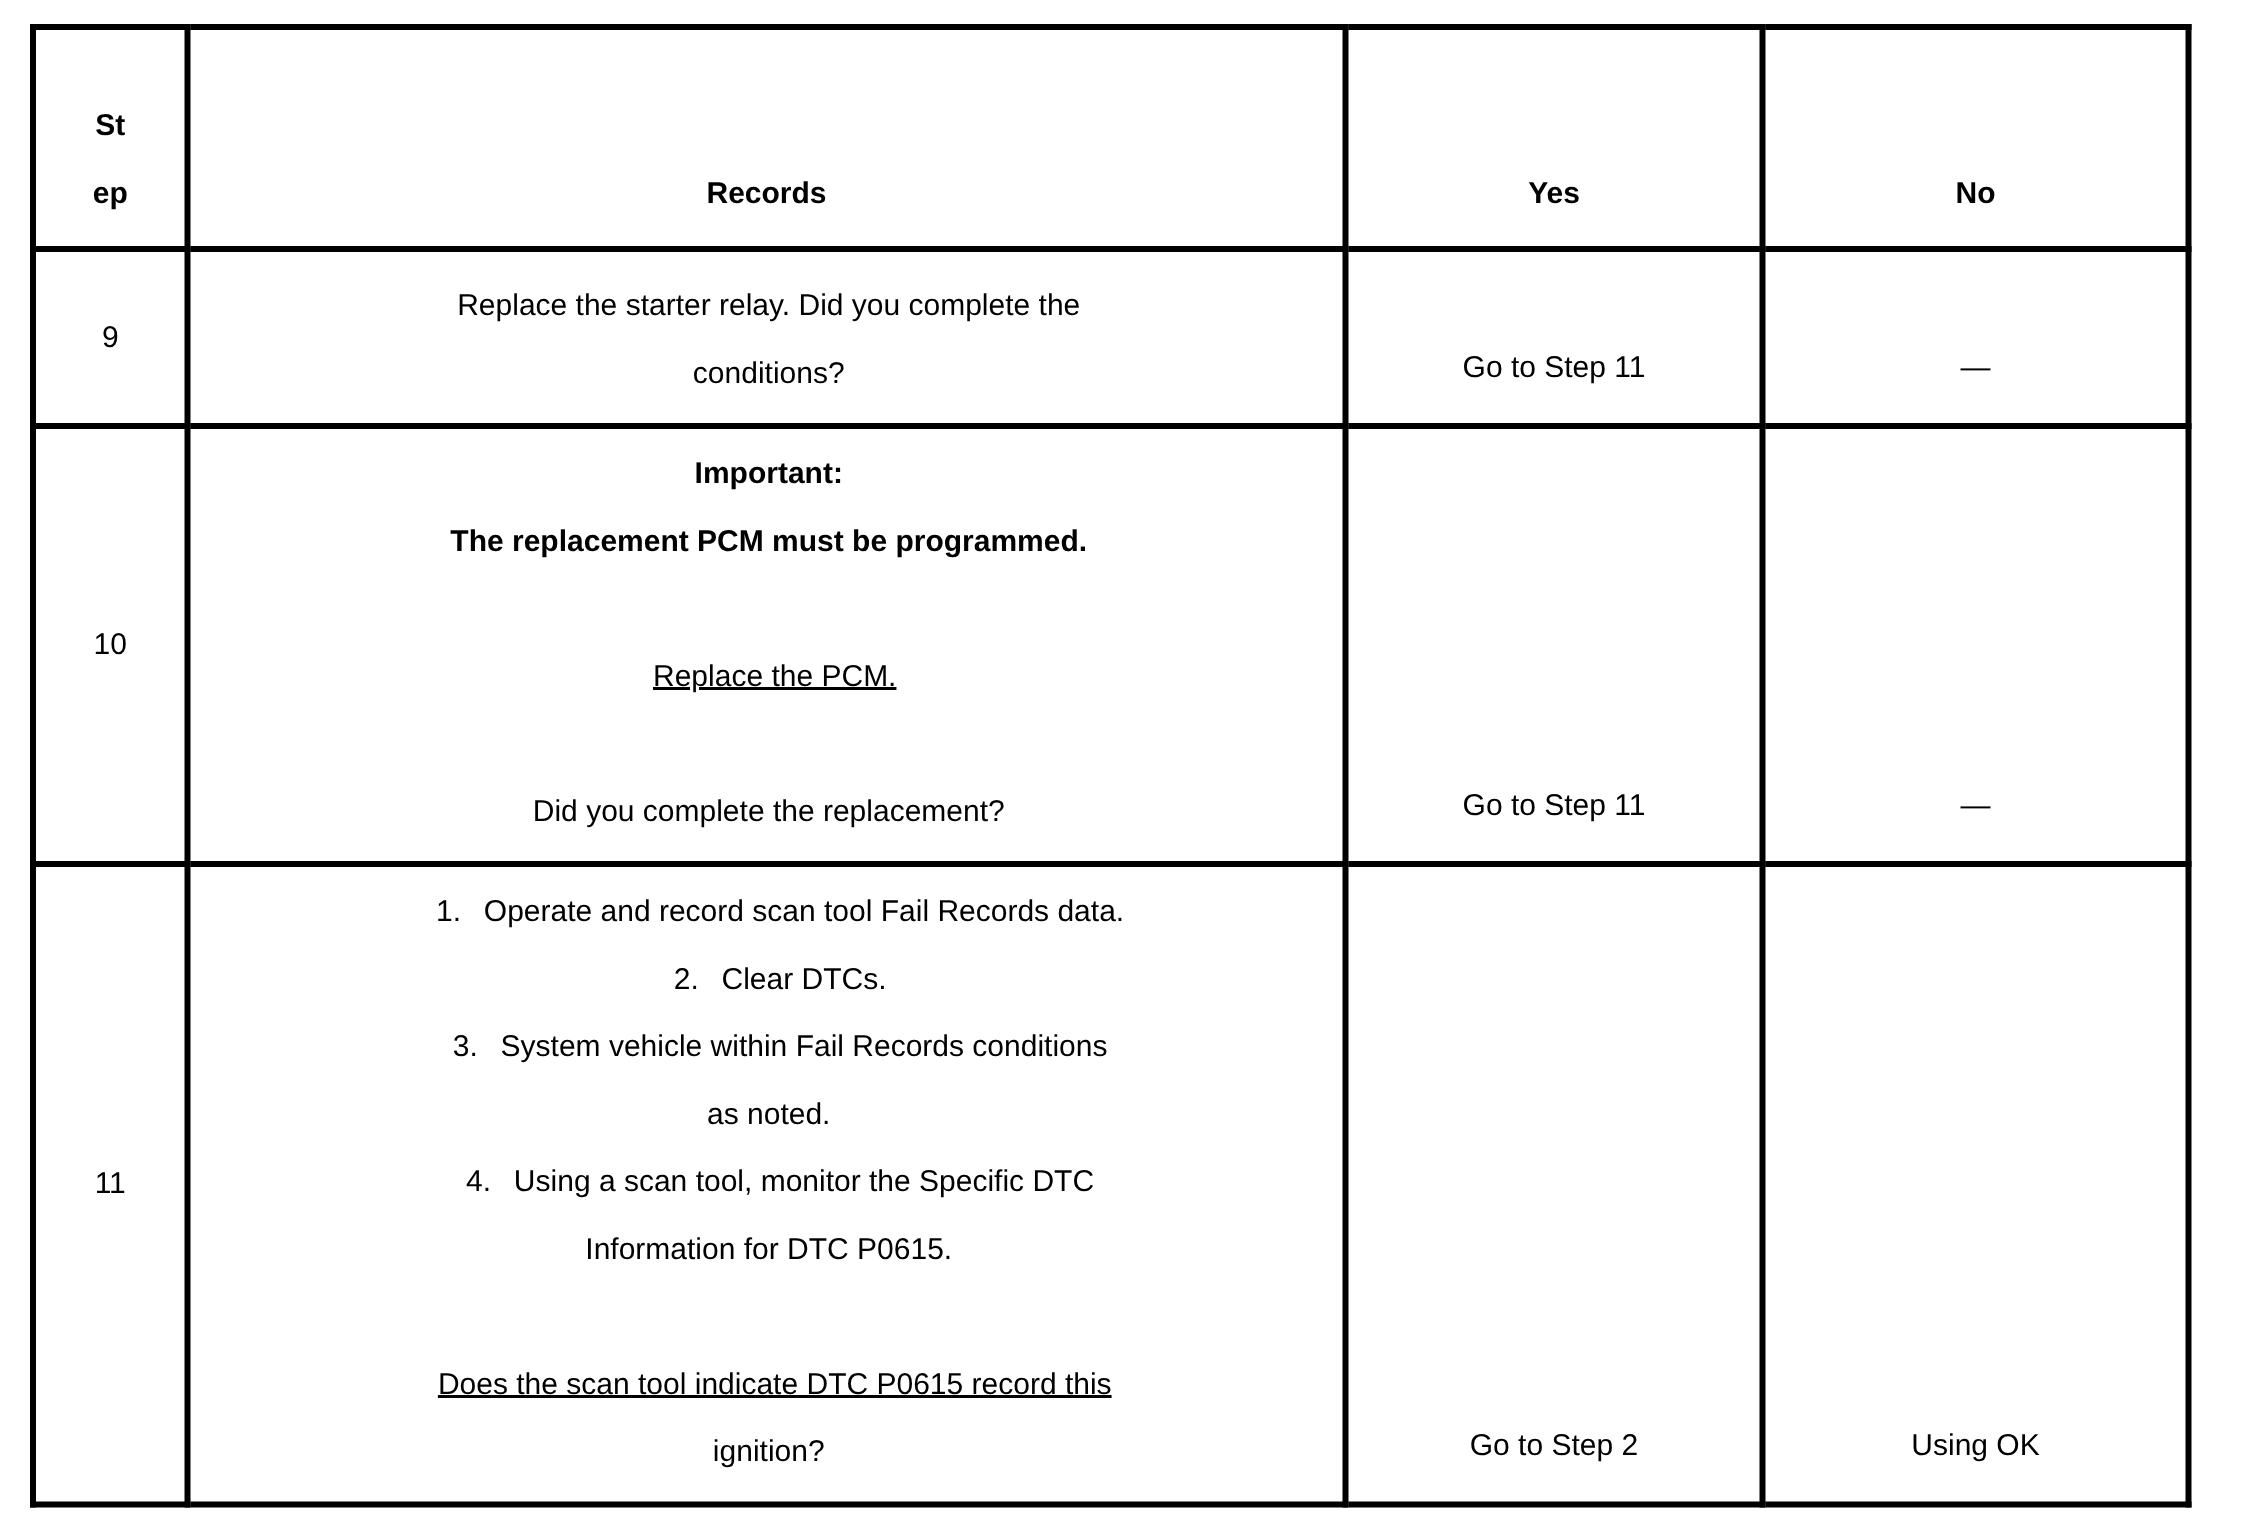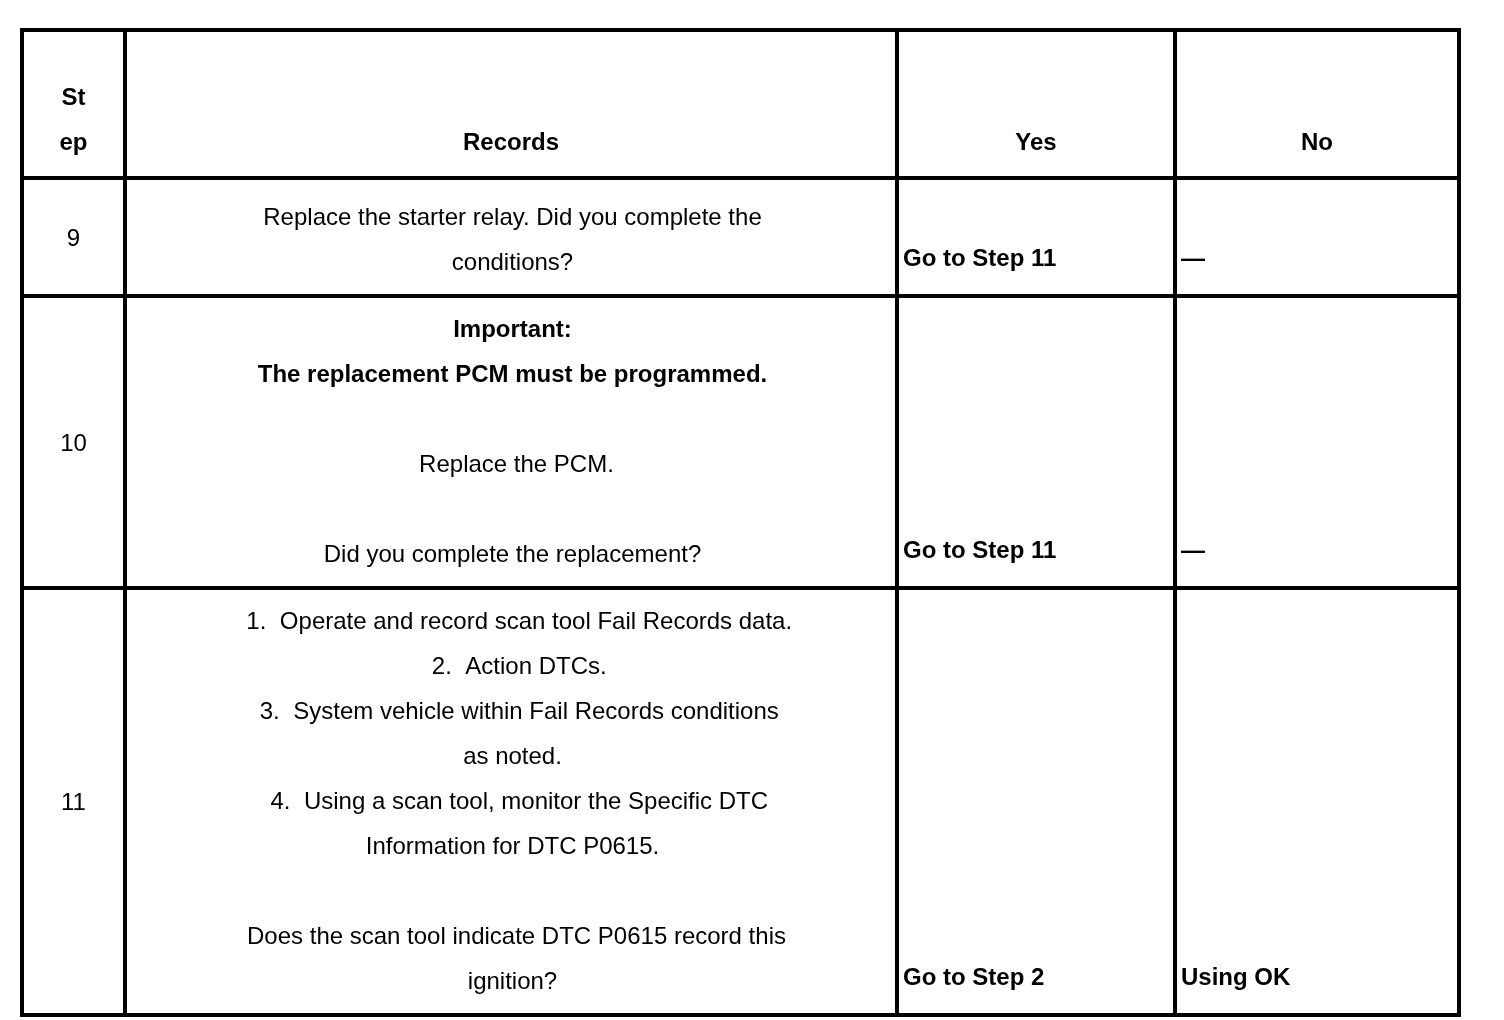--- a/index.html
+++ b/index.html
@@ -8,24 +8,24 @@
     background: #ffffff;
     width: 1504px;
     height: 1020px;
     overflow: hidden;
     font-family: "Liberation Sans", sans-serif;
     color: #000000;
   }
   table.diag-table {
     position: absolute;
     left: 20px;
-    top: 28px;
+    top: 16px;
     border-collapse: collapse;
     table-layout: fixed;
-    font-size: 24px;
+    font-size: 20px;
     line-height: 45px;
   }
   .diag-table th,
   .diag-table td {
     border: 4px solid #000000;
     background: #ffffff;
     overflow: hidden;
   }
   
   col.col-step   { width: 103px; }
@@ -49,31 +49,31 @@
     vertical-align: middle;
     font-weight: normal;
   }
   td.cell-action {
     vertical-align: bottom;
     text-align: left;
     padding: 8px 10px 10px 13px;
   }
   td.cell-yes,
   td.cell-no {
+    text-align: center;
     vertical-align: bottom;
     padding: 0 4px 14px 4px;
-    font-weight: bold;
   }
   .action-line {
     min-height: 45px;
     white-space: nowrap;
     text-align: center;
   }
   .action-line.bold { font-weight: bold; }
-  .action-line.lead { padding-left: 8px; }
+  .action-line.lead { padding-left: 8px; text-decoration: underline; }
   .list-num {
     display: inline-block;
     width: 47px;
   }
 </style>
 </head>
 <body>
 
 <table class="diag-table">
   <colgroup>
@@ -113,21 +113,21 @@
           <div class="action-line"><span></span></div>
           <div class="action-line"><span>Did you complete the replacement?</span></div>
         </td>
     <td class="cell-yes">Go to Step 11</td>
     <td class="cell-no">—</td>
   </tr>
       <tr class="row-2">
     <td class="cell-step">11</td>
     <td class="cell-action">
           <div class="action-line"><span class="list-num">1.</span><span>Operate and record scan tool Fail Records data.</span></div>
-          <div class="action-line"><span class="list-num">2.</span><span>Action DTCs.</span></div>
+          <div class="action-line"><span class="list-num">2.</span><span>Clear DTCs.</span></div>
           <div class="action-line"><span class="list-num">3.</span><span>System vehicle within Fail Records conditions</span></div>
           <div class="action-line"><span>as noted.</span></div>
           <div class="action-line"><span class="list-num">4.</span><span>Using a scan tool, monitor the Specific DTC</span></div>
           <div class="action-line"><span>Information for DTC P0615.</span></div>
           <div class="action-line"><span></span></div>
           <div class="action-line lead"><span>Does the scan tool indicate DTC P0615 record this</span></div>
           <div class="action-line"><span>ignition?</span></div>
         </td>
     <td class="cell-yes">Go to Step 2</td>
     <td class="cell-no">Using OK</td>

